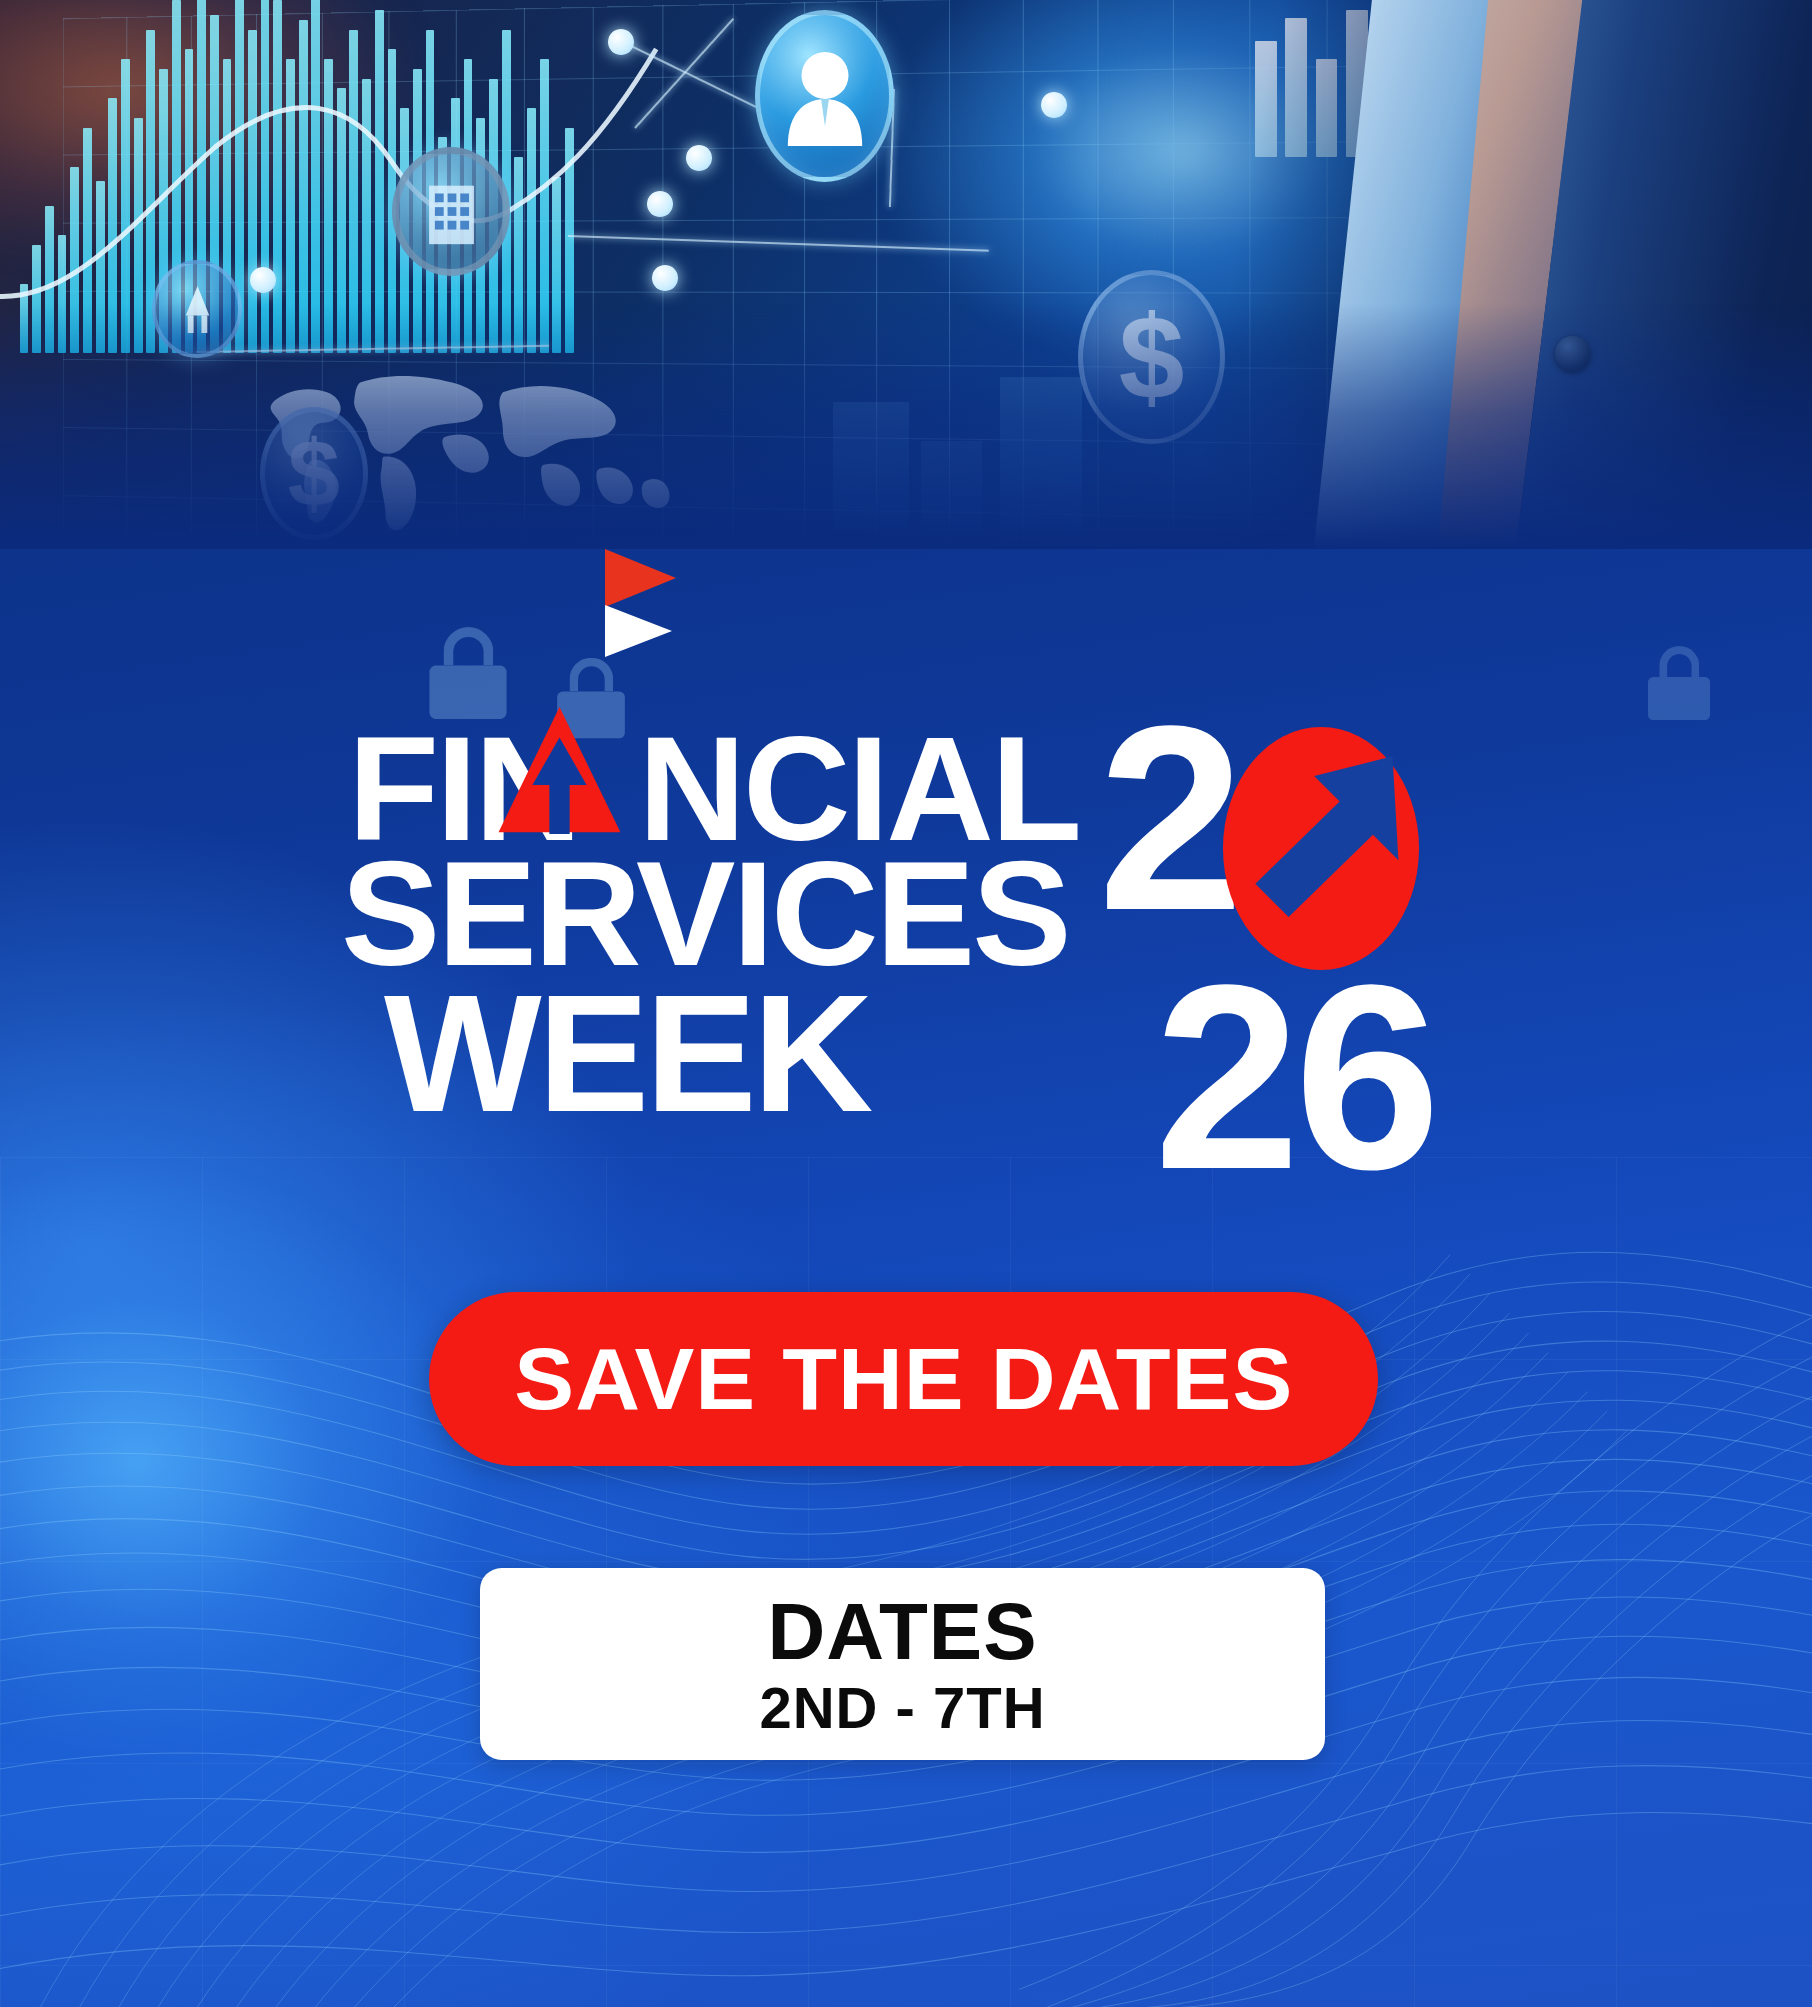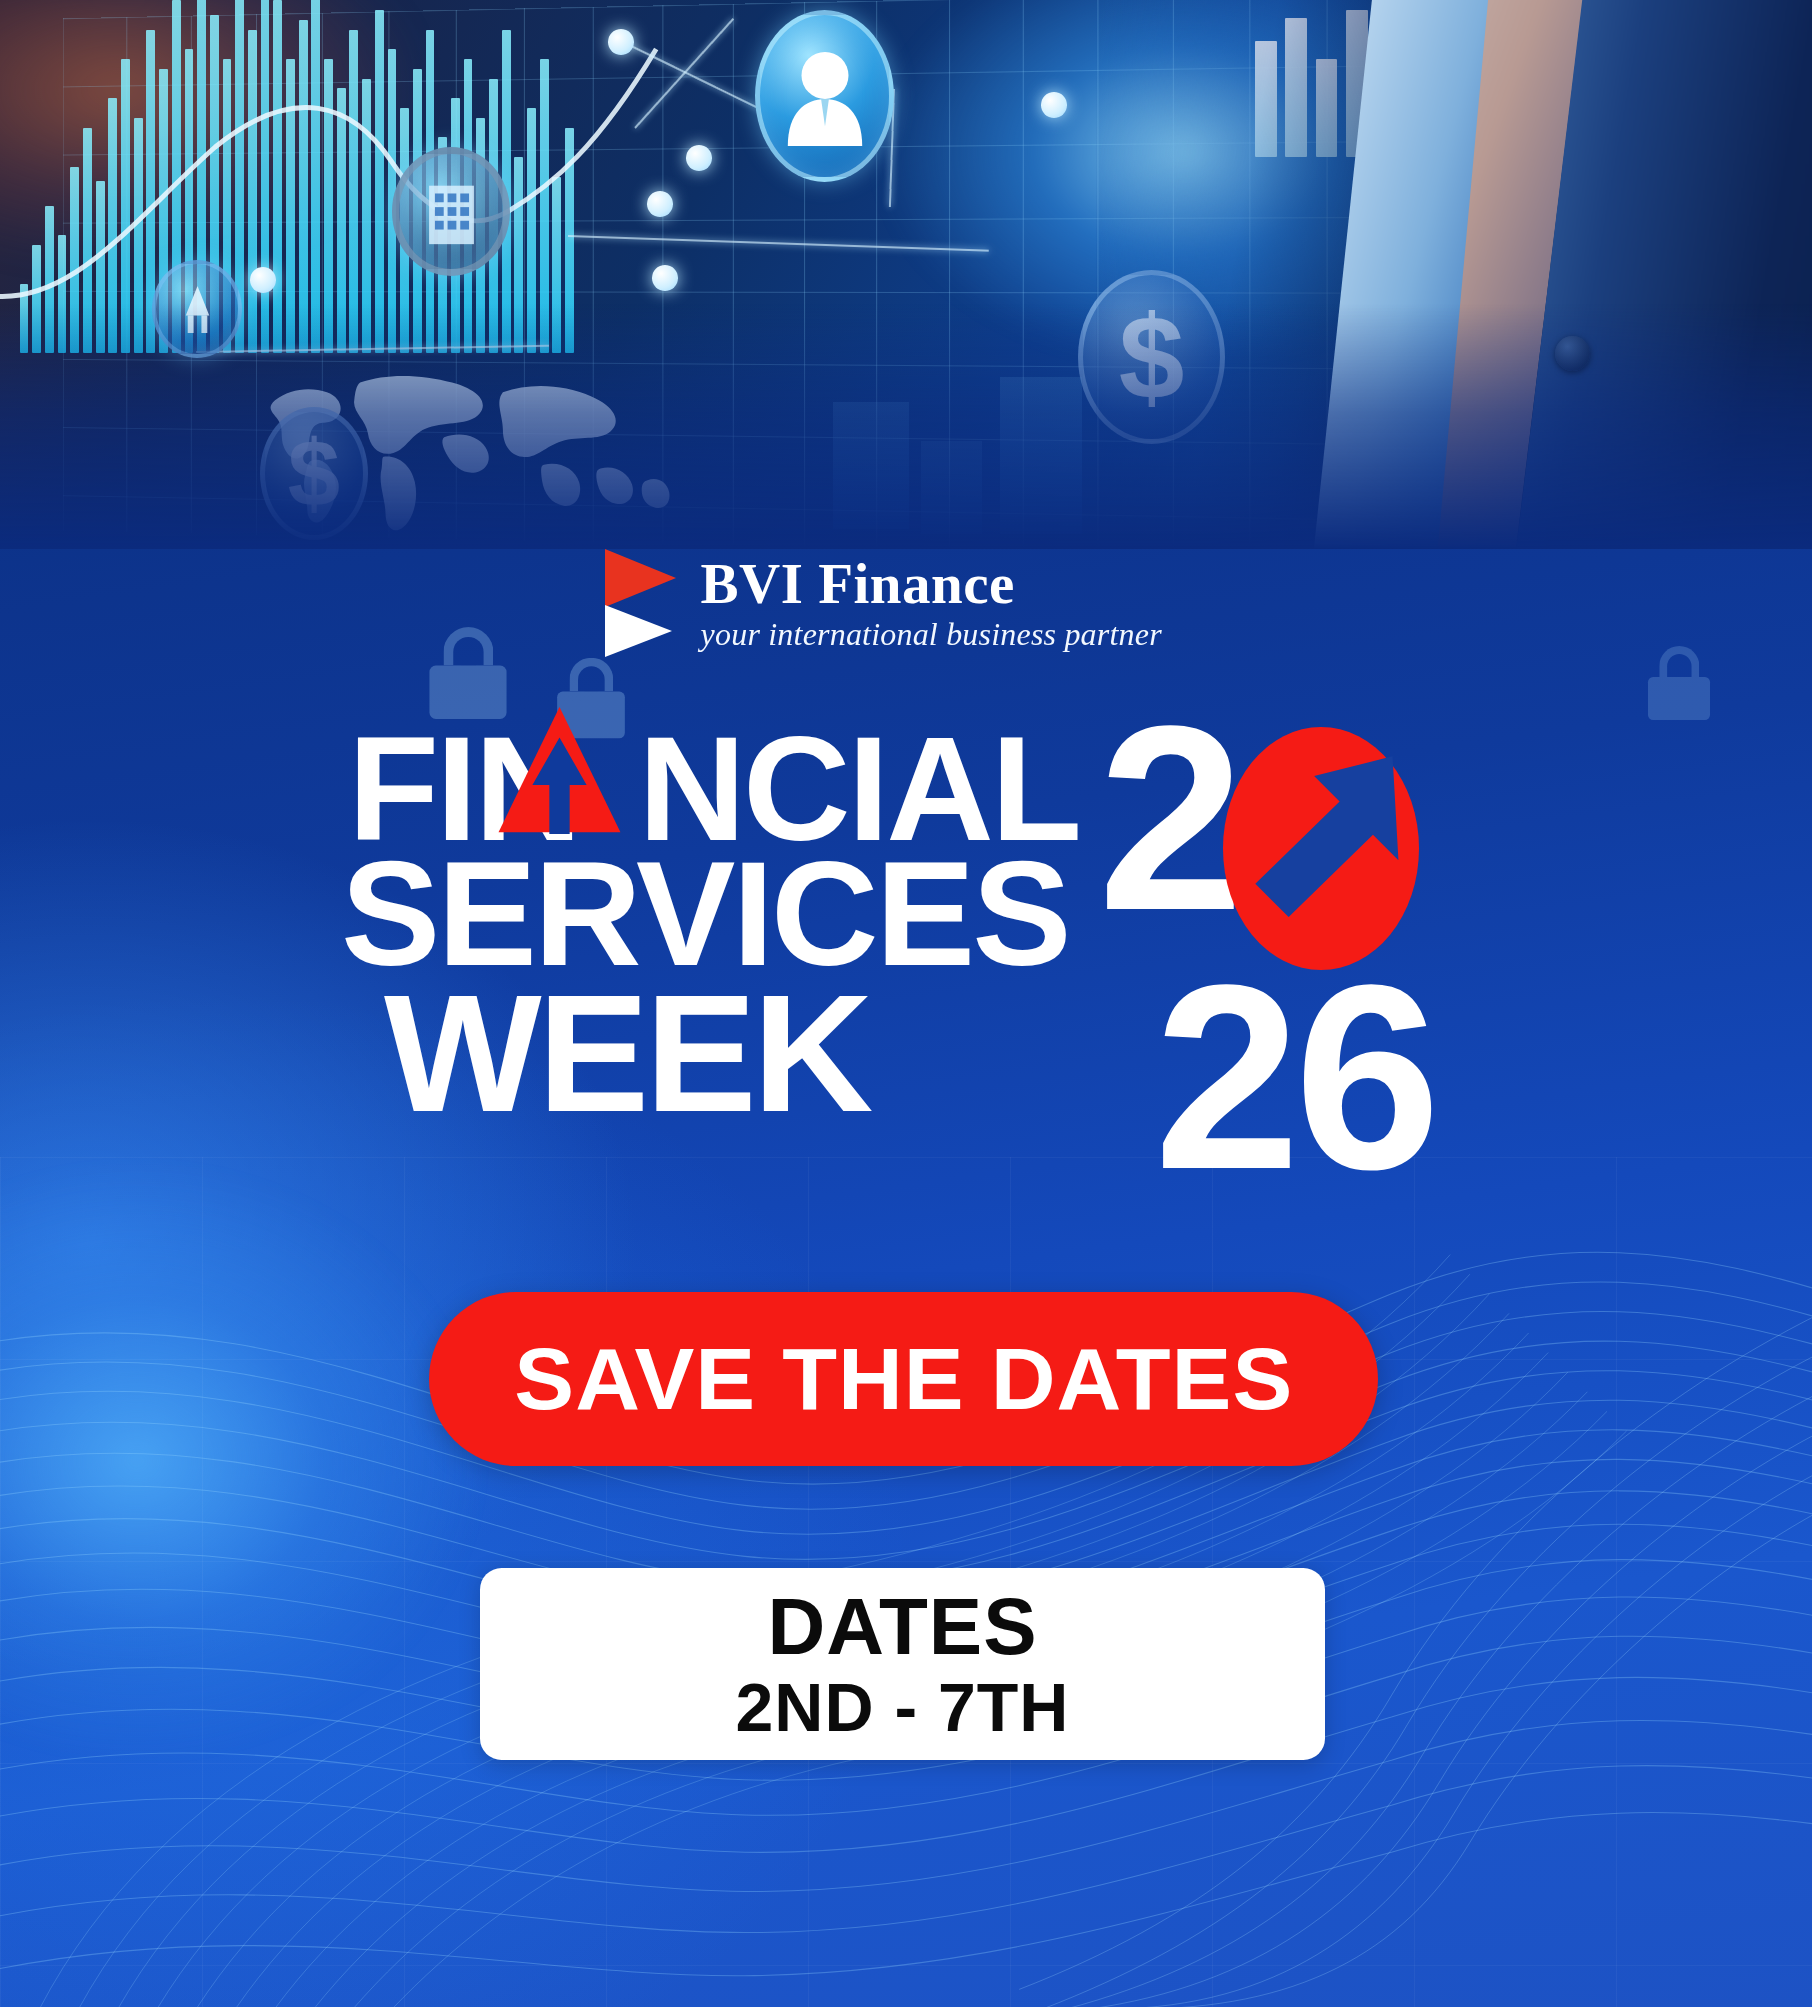--- a/index.html
+++ b/index.html
@@ -189,21 +189,21 @@
   }
 
   
   .date-box {
     position:absolute; left:480px; top:1568px; width:845px; height:192px;
     background:#ffffff; border-radius:21.6px;
     display:flex; flex-direction:column; align-items:center; justify-content:center;
     box-shadow:0 4.9px 21.6px rgba(0,0,0,.18);
   }
   .date-box .m { color:#0b0b0b; font-size:80px; font-weight:700; letter-spacing:1px; line-height:1.02; font-family:"Liberation Sans", sans-serif; }
-  .date-box .d { color:#0b0b0b; font-size:68px; font-weight:700; letter-spacing:1px; line-height:1.02; margin-top:5.9px; font-family:"Liberation Sans", sans-serif; }
+  .date-box .d { color:#0b0b0b; font-size:58px; font-weight:700; letter-spacing:1px; line-height:1.02; margin-top:5.9px; font-family:"Liberation Sans", sans-serif; }
 
   
   .waves { position:absolute; left:0; top:1235px; width:1812px; height:774px; overflow:hidden; pointer-events:none; }
   .waves svg { position:absolute; left:0; top:0; }
   .glow-left {
     position:absolute; left:-216px; top:1157px; width:706px; height:608px;
     background:radial-gradient(ellipse at 50% 50%, rgba(90,190,255,.65) 0%, rgba(60,150,240,.28) 38%, rgba(30,90,210,0) 70%);
     filter:blur(5.9px);
   }
   .faint-grid {
@@ -377,24 +377,20 @@
   <div class="lock l3">
       <div class="shackle"></div>
       <div class="body"></div>
     </div>
 
   <div class="logo">
     <div class="logo-mark">
       <div class="tri-red"></div>
       <div class="tri-white"></div>
     </div>
-    <div class="logo-text">
-      <div class="logo-title">BVI Finance</div>
-      <div class="logo-tag">your international business partner</div>
-    </div>
   </div>
 
   <div class="title-block">
 
     <div class="row1">
       <div style="position:relative;display:flex;">
         <span class="big word">FIN</span>
         <span class="big word" style="margin-left:59px">NCIAL</span>
         <svg class="redA" viewBox="0 0 160 150">
           <path d="M80 0 L152 148 L8 148 Z" fill="#F51B15"></path>

